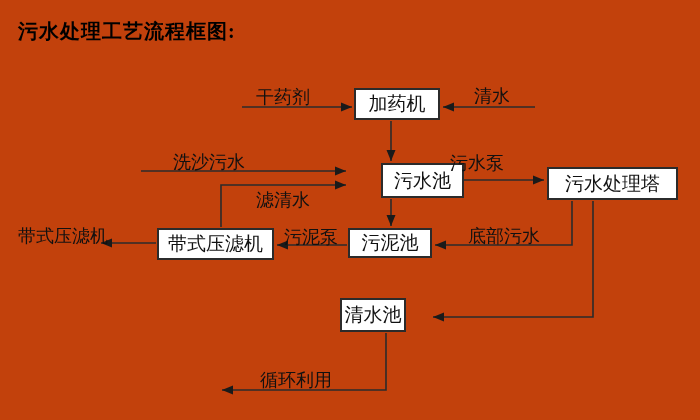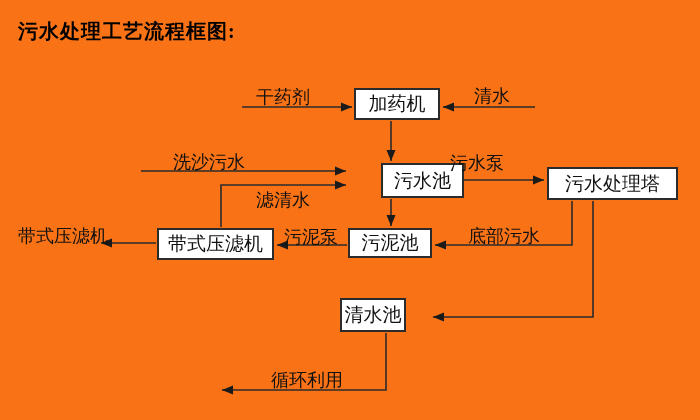--- a/index.html
+++ b/index.html
@@ -3,21 +3,21 @@
 <meta charset="utf-8">
 <style>
   html, body { margin: 0; padding: 0; }
   body {
     width: 700px; height: 420px;
     background: #ffffff;
     font-family: "Liberation Serif", "DejaVu Serif", serif;
     color: #1a1a1a;
     overflow: hidden;
   }
-  .canvas { position: relative; width: 700px; height: 420px; background: #f97316; }
+  .canvas { position: relative; width: 700px; height: 420px; background: #c2410c; }
   .title {
     position: absolute; left: 18px; top: 18px;
     font-size: 20px; font-weight: bold; letter-spacing: 1px;
     color: #000;
     white-space: nowrap;
   }
   svg.lines { position: absolute; left: 0; top: 0; }
   .node {
     position: absolute;
     border: 2px solid #2b2b2b;
@@ -72,15 +72,15 @@
   <div class="node" style="left:340px; top:298px; width:66px;  height:34px;">清水池</div>
 
   <div class="lbl" style="left:256px; top:85px;">干药剂</div>
   <div class="lbl" style="left:474px; top:84px;">清水</div>
   <div class="lbl" style="left:173px; top:150px;">洗沙污水</div>
   <div class="lbl" style="left:256px; top:188px;">滤清水</div>
   <div class="lbl" style="left:450px; top:151px;">污水泵</div>
   <div class="lbl" style="left:284px; top:225px;">污泥泵</div>
   <div class="lbl" style="left:468px; top:224px;">底部污水</div>
   <div class="lbl" style="left:18px;  top:224px;">带式压滤机</div>
-  <div class="lbl" style="left:271px; top:368px;">循环利用</div>
+  <div class="lbl" style="left:260px; top:368px;">循环利用</div>
 
 </div>
 
 </body></html>

